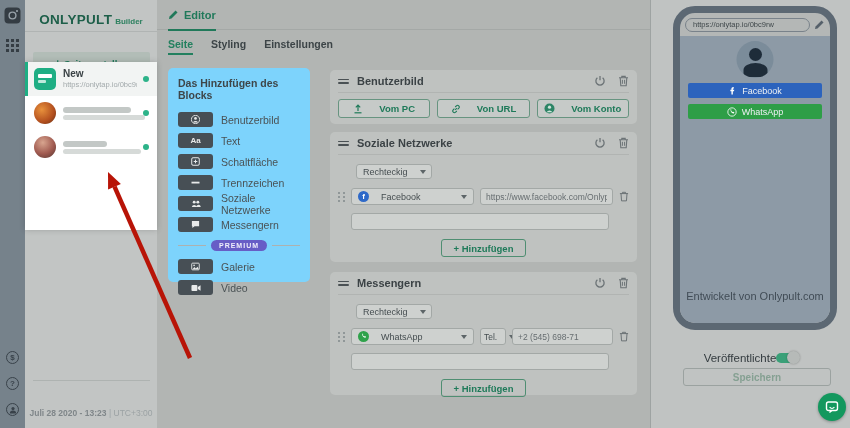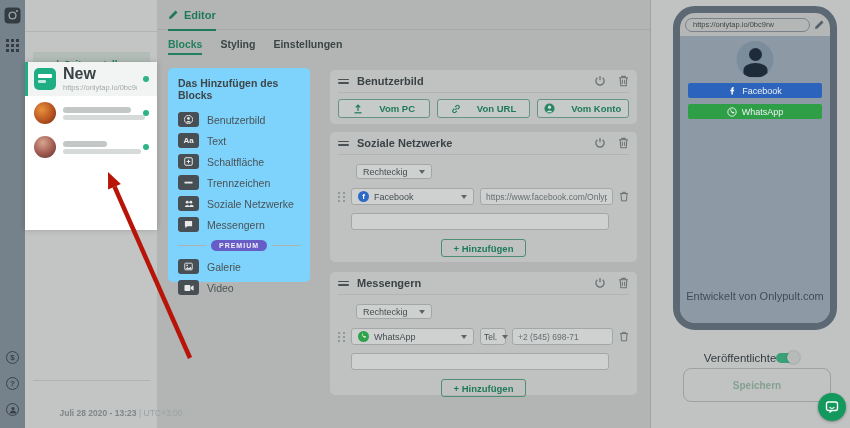--- a/index.html
+++ b/index.html
@@ -29,47 +29,47 @@
                box-shadow:0 0 6px rgba(0,0,0,.18); }
   .page-item { position:relative; height:34px; display:flex; align-items:center; padding:0 8px 0 9px; cursor:pointer; background:#fff; }
   .page-item.selected { background:#f2f4f3; border-left:3px solid #1fae84; padding-left:6px; }
   .pi-avatar { flex:0 0 auto; width:22px; height:22px; border-radius:50%; margin-right:7px; position:relative; overflow:hidden; }
   .pi-avatar.logo { border-radius:5px; background:#1fae84; }
   .pi-avatar.logo::before { content:""; position:absolute; left:4px; top:6px; width:14px; height:4px; background:#fff; border-radius:1px; }
   .pi-avatar.logo::after { content:""; position:absolute; left:4px; top:12px; width:8px; height:3px; background:#bfeadd; border-radius:1px; }
   .pi-avatar.photo1 { background:radial-gradient(circle at 35% 35%, #e8913c, #b34f1e 60%, #5f2d12); }
   .pi-avatar.photo2 { background:radial-gradient(circle at 40% 30%, #d8a58f, #a05a50 55%, #51342f); }
   .pi-text { flex:1 1 auto; min-width:0; display:flex; flex-direction:column; gap:2px; }
-  .pi-title { font-size:16px; font-weight:bold; color:#3a4245; line-height:1; }
+  .pi-title { font-size:10px; font-weight:bold; color:#3a4245; line-height:1; }
   .pi-url { font-size:7.5px; color:#a2a9ab; line-height:1; white-space:nowrap; overflow:hidden; }
   .blur-bar { height:6px; border-radius:3px; background:#c3c8c6; }
   .blur-bar.sub { height:5px; background:#d6dad8; }
   .pi-dot { flex:0 0 auto; width:6px; height:6px; border-radius:50%; background:#2db389; margin-left:6px; }
 
   .sb-footdiv { position:absolute; top:380px; left:8px; width:117px; height:1px; background:#aeb3b1; }
   .paid-badge { position:absolute; top:388px; left:50%; transform:translateX(-50%); background:#a9afae; border-radius:2px;
                 padding:3px 7px; font-size:8.5px; font-weight:bold; color:#40484b; white-space:nowrap; }
-  .sb-date { position:absolute; top:408px; width:100%; text-align:center; font-size:8.5px; font-weight:bold; color:#7f8689; white-space:nowrap;margin-left:30px; }
+  .sb-date { position:absolute; top:408px; width:100%; text-align:center; font-size:8.5px; font-weight:bold; color:#7f8689; white-space:nowrap; }
   .sb-date .utc { color:#9ba2a4; font-weight:normal; }
 
   
   .main { position:absolute; left:157px; top:0; width:493px; height:428px; }
   .topbar { position:absolute; top:0; left:0; width:100%; height:30px; border-bottom:1px solid #a4a8a6; display:flex; align-items:center; padding-left:11px; gap:22px; }
   .tab { display:flex; align-items:center; gap:5px; font-size:11px; font-weight:bold; color:#343c40; height:30px; cursor:pointer; position:relative; }
   .tab.active { color:#20795a; }
   .tab.active::after { content:""; position:absolute; left:0; right:0; bottom:-1px; height:2px; background:#20795a; }
   .subnav { position:absolute; top:31px; left:0; width:100%; height:26px; display:flex; align-items:center; padding-left:11px; gap:18px; }
   .stab { font-size:10.5px; font-weight:bold; color:#3c4447; height:26px; display:flex; align-items:center; cursor:pointer; position:relative; }
   .stab.active { color:#23805f; }
   .stab.active::after { content:""; position:absolute; left:0; right:0; bottom:2px; height:2px; background:#23805f; }
 
   .addcard { position:absolute; left:11px; top:68px; width:142px; height:214px; background:#7dd3fc; border-radius:5px; padding:9px 10px; }
   .ac-title { font-size:10.5px; font-weight:bold; color:#3e4649; margin-bottom:8px; }
   .ab-item { display:flex; align-items:center; gap:8px; height:21px; cursor:pointer; }
-  .ab-ic { flex:0 0 auto; width:21px; height:15px; background:#474f55; border-radius:3px; display:flex; align-items:center; justify-content:center; color:#e8eaea; }
+  .ab-ic { flex:0 0 auto; width:35px; height:15px; background:#474f55; border-radius:3px; display:flex; align-items:center; justify-content:center; color:#e8eaea; }
   .ab-ic .aa { font-size:8px; font-weight:bold; line-height:1; }
   .ab-label { font-size:10.5px; color:#4a5255; }
   .prem-row { display:flex; align-items:center; gap:5px; height:17px; margin:2px 0; }
   .prem-line { flex:1; height:1px; background:#adb1af; }
   .prem-pill { background:#675dc6; color:#efeefb; font-size:7px; font-weight:bold; letter-spacing:1px; border-radius:6px; padding:2px 8px; }
 
   .bcard { position:absolute; left:173px; width:307px; background:#bfc2c0; border-radius:5px; padding:0 8px; }
   .bc1 { top:70px;  height:54px; }
   .bc2 { top:132px; height:130px; }
   .bc3 { top:272px; height:123px; }
@@ -77,21 +77,21 @@
   .dragbar { width:11px; display:flex; flex-direction:column; gap:2px; cursor:grab; }
   .dragbar i { display:block; height:1.5px; background:#4a5154; border-radius:1px; }
   .bc-title { font-size:11px; font-weight:bold; color:#3b4245; flex:1; }
   .bc-act { display:flex; gap:12px; color:#6c7376; }
   .bc-act svg { cursor:pointer; display:block; }
 
   .btnrow { display:flex; gap:7px; margin-top:6px; }
   .gbtn { flex:1; height:19px; background:#c6cac8; border:1px solid #679480; border-radius:3px; color:#1e7a59;
           font-size:9.5px; font-weight:bold; display:flex; align-items:center; justify-content:center; gap:16px; cursor:pointer; font-family:inherit; }
 
-  .sel { background:#ced1cf; border:1px solid #a3a8a6; border-radius:3px; display:flex; align-items:center; font-size:9px; color:#454d50; cursor:pointer; padding:0 6px; gap:5px; }
+  .sel { background:#ced1cf; border:1px solid #a3a8a6; border-radius:3px; display:flex; align-items:center; font-size:9px; color:#454d50; cursor:pointer; padding:0 6px; gap:12px; }
   .chev { width:0; height:0; border-left:3.5px solid transparent; border-right:3.5px solid transparent; border-top:4px solid #5d6568; margin-left:auto; }
   .shape-sel { width:76px; height:15px; margin:9px 0 0 18px; }
   .net-row { display:flex; align-items:center; gap:6px; margin-top:9px; }
   .dots { width:7px; display:grid; grid-template-columns:1fr 1fr; gap:2px; cursor:grab; }
   .dots i { width:2px; height:2px; border-radius:50%; background:#81888b; }
   .net-sel { width:123px; height:17px; }
   .tel-sel { width:26px; height:17px; font-size:8.5px; padding:0 3px; }
   .txt { background:#ced1cf; border:1px solid #a3a8a6; border-radius:3px; height:17px; font-size:8.5px; color:#676e71; padding:0 5px; font-family:inherit; }
   .txt.grow { flex:1; min-width:0; }
   .empty-row { margin:8px 0 0 13px; }
@@ -114,22 +114,22 @@
   .pavatar::after { content:""; position:absolute; left:50%; top:22px; transform:translateX(-50%); width:24px; height:14px; border-radius:50% 50% 0 0; background:#1e2c39; }
   .pbtn { position:absolute; left:8px; width:134px; height:15px; border-radius:2px; color:#eef1f4; font-size:9px;
           display:flex; align-items:center; justify-content:center; gap:5px; cursor:pointer; }
   .pbtn.fb { top:47px; background:#2c63bd; }
   .pbtn.wa { top:68px; background:#2e9e47; }
   .pfoot { position:absolute; left:0; right:0; bottom:21px; text-align:center; font-size:11px; color:#414c56; }
   .pubrow { position:absolute; top:352px; left:0; width:200px; display:flex; align-items:center; justify-content:center; }
   .publabel { font-size:11.5px; color:#333b3f; }
   .toggle { position:relative; width:22px; height:10px; background:#3aa078; border-radius:5px; cursor:pointer; }
   .toggle .knob { position:absolute; right:-2px; top:-2px; width:13px; height:13px; border-radius:50%; background:#b6bab8; box-shadow:0 0 2px rgba(0,0,0,.3); }
-  .savebtn { position:absolute; top:368px; left:32px; width:148px; height:34px; background:transparent; border:1px solid #9ba2a0;
-             border-radius:8px; color:#85a092; font-size:10px; font-weight:bold; cursor:pointer; font-family:inherit; }
+  .savebtn { position:absolute; top:368px; left:32px; width:148px; height:18px; background:transparent; border:1px solid #9ba2a0;
+             border-radius:3px; color:#85a092; font-size:10px; font-weight:bold; cursor:pointer; font-family:inherit; }
   .fab { position:absolute; left:167px; top:393px; width:28px; height:28px; border-radius:50%; background:#13985e; display:flex; align-items:center; justify-content:center; cursor:pointer; box-shadow:0 1px 3px rgba(0,0,0,.3); }
 
   .arrow-svg { position:absolute; left:0; top:0; z-index:40; pointer-events:none; }
 </style>
 </head>
 <body>
 
 <div class="stage">
 
   <div class="rail">
@@ -165,20 +165,23 @@
       <div class="rail-circ">
         <svg width="8" height="8" viewBox="0 0 8 8">
             <circle cx="4" cy="2.6" r="1.6" fill="#39424a"></circle>
             <path d="M0.8 7.6a3.2 3.2 0 0 1 6.4 0z" fill="#39424a"></path>
           </svg>
       </div>
     </div>
   </div>
 
   <div class="sidebar">
+    <div class="brand">
+      <span class="brand-main">ONLYPULT</span><span class="brand-sub">Builder</span>
+    </div>
     <div class="sb-div"></div>
     <button class="create-btn"><span class="plus">+</span><span>Seite erstellen</span></button>
 
     <div class="spotlight">
       <div class="page-item selected">
         <span class="pi-avatar logo"></span>
         <span class="pi-text">
           <span class="pi-title">New</span>
           <span class="pi-url">https://onlytap.io/0bc9rw</span>
         </span>
@@ -211,21 +214,21 @@
   <div class="main">
     <div class="topbar">
       <div class="tab active">
         <svg width="11" height="11" viewBox="0 0 12 12">
             <path d="M1 11l2.8-.7L10.4 3.7 8.3 1.6 1.7 8.2z" fill="#20795a"></path>
           </svg>
         <span>Editor</span>
       </div>
     </div>
     <div class="subnav">
-      <div class="stab active">Blocks</div>
+      <div class="stab active">Seite</div>
       <div class="stab">Styling</div>
       <div class="stab">Einstellungen</div>
     </div>
 
     <div class="addcard">
       <div class="ac-title">Das Hinzufügen des Blocks</div>
       <div class="ab-item">
         <span class="ab-ic">
             <svg width="9" height="9" viewBox="0 0 10 10">
               <circle cx="5" cy="5" r="4.6" fill="none" stroke="#e8eaea" stroke-width="1"></circle>

